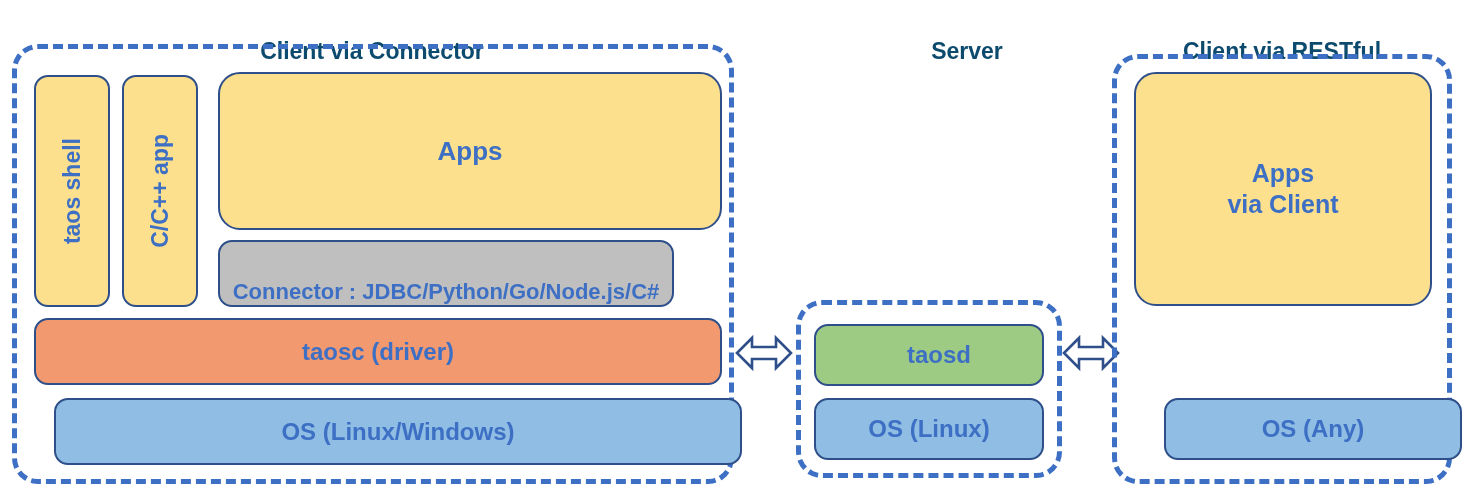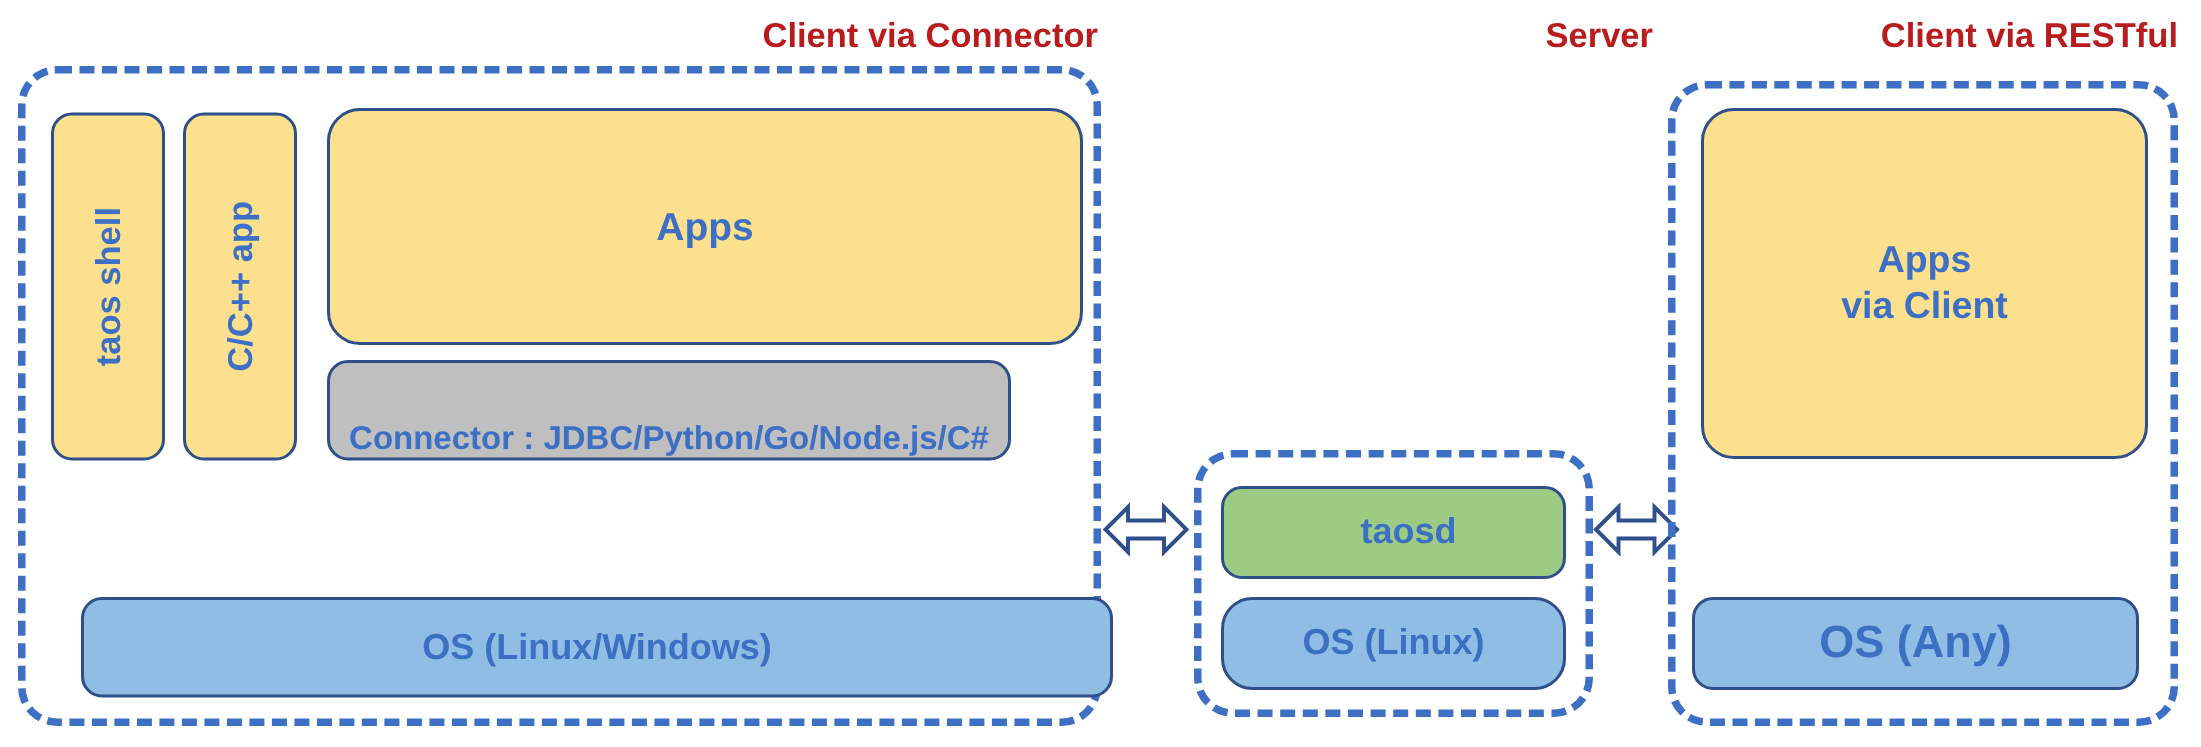--- a/index.html
+++ b/index.html
@@ -16,24 +16,25 @@
     height: 498px;
     background: #ffffff;
     overflow: hidden;
   }
 
   
   .section-title {
     position: absolute;
     font-weight: bold;
     font-size: 23px;
-    color: #b91c1c;
-    text-align: right;
+    color: #0c4a6e;
+    text-align: center;
     letter-spacing: 0px;
     white-space: nowrap;
+    margin-top: 28px;
   }
 
   
   .dashed-frame {
     position: absolute;
     border: 5px dashed #3d6fc4;
     border-radius: 26px;
     box-sizing: border-box;
     background: transparent;
   }
@@ -95,52 +96,55 @@
   </div>
 
   <div class="box big fill-yellow" style="left:218px; top:72px; width:504px; height:158px; font-size:26px;">
     <span>Apps</span>
   </div>
 
   <div class="box fill-gray" style="left:218px; top:240px; width:456px; height:67px; font-size:22px;align-items:flex-end;">
     <span>Connector : JDBC/Python/Go/Node.js/C#</span>
   </div>
 
+  <div class="box fill-orange" style="left:34px; top:318px; width:688px; height:67px; font-size:24px;">
+    <span>taosc (driver)</span>
+  </div>
 
   <div class="box fill-blue" style="left:34px; top:398px; width:688px; height:67px; font-size:24px;margin-left:20px;">
     <span>OS (Linux/Windows)</span>
   </div>
 
   <div class="arrow" style="left:735px; top:330px; width:58px; height:46px;">
     <svg width="58" height="46" viewBox="0 0 58 46">
       <polygon points="2,23 17,8 17,17 41,17 41,8 56,23 41,38 41,29 17,29 17,38" fill="#ffffff" stroke="#2e4f8a" stroke-width="2.6" stroke-linejoin="miter"></polygon>
     </svg>
   </div>
 
   <div class="dashed-frame" style="left:796px; top:300px; width:266px; height:178px;"></div>
 
   <div class="box fill-green" style="left:814px; top:324px; width:230px; height:62px; font-size:24px;padding-left:20px;">
     <span>taosd</span>
   </div>
 
-  <div class="box fill-blue" style="left:814px; top:398px; width:230px; height:62px; font-size:24px;border-radius:21px;">
+  <div class="box fill-blue" style="left:814px; top:398px; width:230px; height:62px; font-size:24px;">
     <span>OS (Linux)</span>
   </div>
 
   <div class="arrow" style="left:1062px; top:330px; width:58px; height:46px;">
     <svg width="58" height="46" viewBox="0 0 58 46">
       <polygon points="2,23 17,8 17,17 41,17 41,8 56,23 41,38 41,29 17,29 17,38" fill="#ffffff" stroke="#2e4f8a" stroke-width="2.6" stroke-linejoin="miter"></polygon>
     </svg>
   </div>
 
   <div class="dashed-frame" style="left:1112px; top:54px; width:340px; height:430px;"></div>
 
   <div class="box big fill-yellow" style="left:1134px; top:72px; width:298px; height:234px; font-size:25px; flex-direction:column;">
     <span>Apps</span>
     <span>via Client</span>
   </div>
 
 
-  <div class="box fill-blue" style="left:1128px; top:398px; width:298px; height:62px; font-size:30px;">
+  <div class="box fill-blue" style="left:1164px; top:398px; width:298px; height:62px; font-size:24px;">
     <span>OS (Any)</span>
   </div>
 
 </div>
 
 </body></html>

